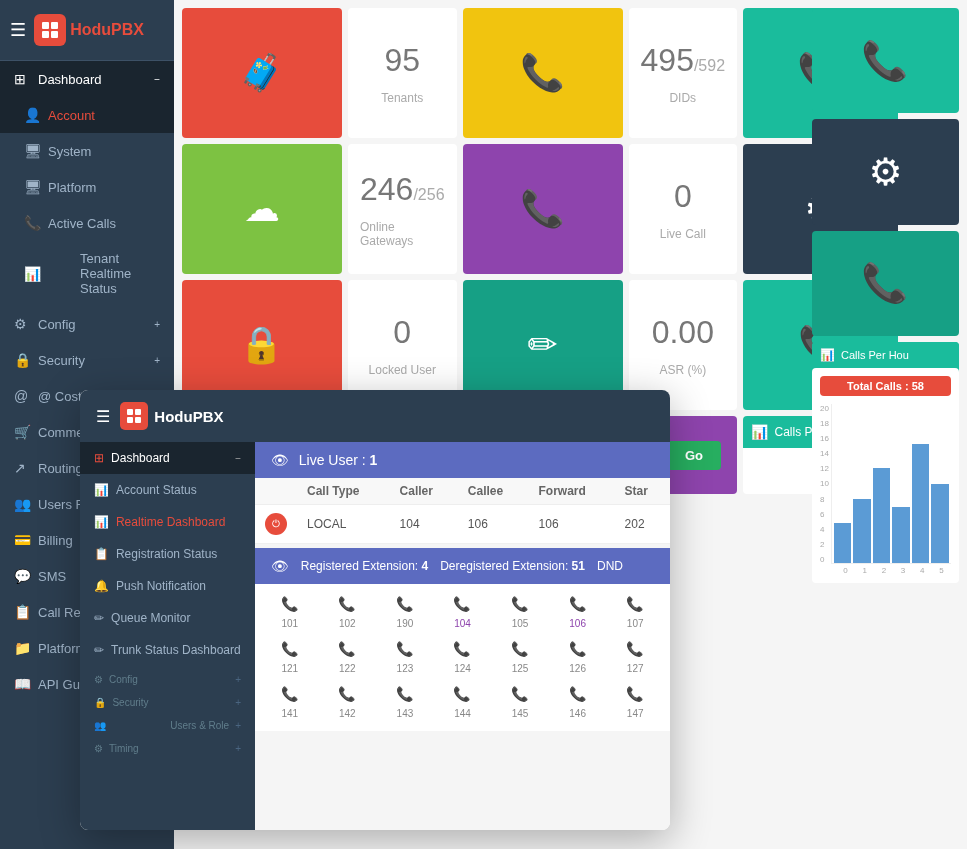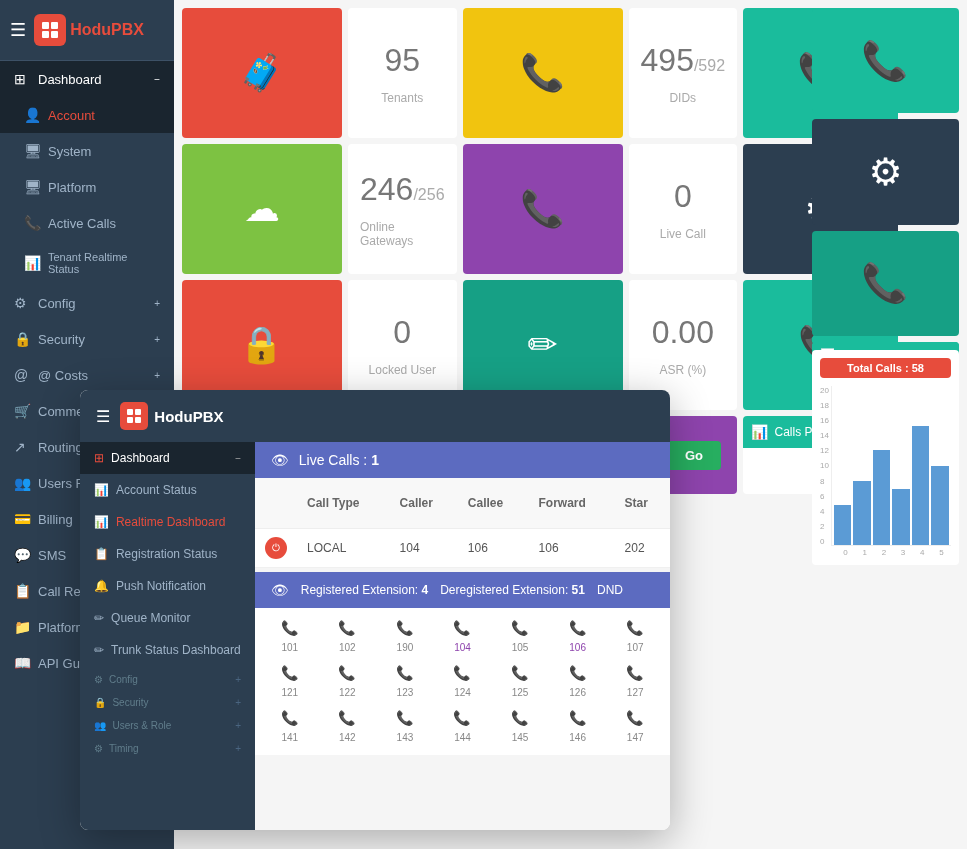--- a/index.html
+++ b/index.html
@@ -159,21 +159,21 @@
     }
 
     .calls-table {
       width: 100%;
       background: white;
       border-collapse: collapse;
       font-size: 12px;
     }
     .calls-table th {
       background: #f8f8f8;
-      padding: 18px 10px;
+      padding: 6px 10px;
       text-align: left;
       color: #666;
       font-weight: 600;
       border-bottom: 1px solid #eee;
     }
     .calls-table td {
       padding: 8px 10px;
       border-bottom: 1px solid #f0f0f0;
       color: #555;
     }
@@ -236,21 +236,21 @@
   <div class="sidebar-item" style="padding-left:24px;">
     <span class="item-icon">🖥</span>
     <span>Platform</span>
   </div>
   <div class="sidebar-item" style="padding-left:24px;">
     <span class="item-icon">📞</span>
     <span>Active Calls</span>
   </div>
   <div class="sidebar-item" style="padding-left:24px;">
     <span class="item-icon">📊</span>
-    <span style="font-size:11px;">Tenant Realtime Status</span>
+    <span style="font-size:13px;margin-left:32px;">Tenant Realtime Status</span>
   </div>
   <div class="sidebar-item">
     <span class="item-icon">⚙</span>
     <span>Config</span>
     <span class="collapse-icon">+</span>
   </div>
   <div class="sidebar-item">
     <span class="item-icon">🔒</span>
     <span>Security</span>
     <span class="collapse-icon">+</span>
@@ -382,21 +382,21 @@
       <span style="font-size:38px; color:white;">📞</span>
     </div>
     <div style="background:#1abc9c; border-radius:4px; height:78px; display:flex; flex-direction:column; overflow:hidden;">
       <div style="background:#1abc9c; padding:6px 8px; display:flex; align-items:center; gap:6px;">
         <span style="color:white; font-size:12px;">📊</span>
         <span style="color:white; font-size:11px;">Calls Per Hou</span>
       </div>
     </div>
   </div>
 
-  <div style="position:absolute; right:8px; top:350px; width:147px; background:white; border-radius:4px; padding:8px;">
+  <div style="position:absolute; right:8px; top:368px; width:147px; background:white; border-radius:4px; padding:8px;">
     <div style="background:#e74c3c; color:white; padding:4px 8px; border-radius:4px; font-size:11px; font-weight:bold; text-align:center; margin-bottom:8px;">Total Calls : 58</div>
     <div style="height:160px; position:relative; display:flex; gap:0;">
       <div style="display:flex; flex-direction:column-reverse; justify-content:space-between; font-size:8px; color:#aaa; padding-right:2px;">
         <span>0</span>
         <span>2</span>
         <span>4</span>
         <span>6</span>
         <span>8</span>
         <span>10</span>
         <span>12</span>
@@ -483,36 +483,36 @@
         <span style="flex:1;">Config</span>
         <span class="expand">+</span>
       </div>
       <div class="ms-section-header">
         <span>🔒</span>
         <span style="flex:1;">Security</span>
         <span class="expand">+</span>
       </div>
       <div class="ms-section-header">
         <span>👥</span>
-        <span style="flex:1;">Users &amp; Role</span>
+        <span style="flex:1;text-align:right;">Users &amp; Role</span>
         <span class="expand">+</span>
       </div>
       <div class="ms-section-header">
         <span>⚙</span>
         <span style="flex:1;">Timing</span>
         <span class="expand">+</span>
       </div>
     </div>
 
     <div class="modal-main">
 
       <div style="background:#5c6bc0; padding:10px 16px; display:flex; align-items:center; gap:10px;">
         <span style="color:white; font-size:14px;">👁</span>
         <span style="color:white; font-size:14px; font-weight:500;">
-          <span>Live Calls :</span> <strong>1</strong>
+          <span>Live User :</span> <strong>1</strong>
         </span>
       </div>
 
       <table class="calls-table">
         <thead>
           <tr>
             <th class="icon-cell"></th>
             <th>Call Type</th>
             <th>Caller</th>
             <th>Callee</th>

